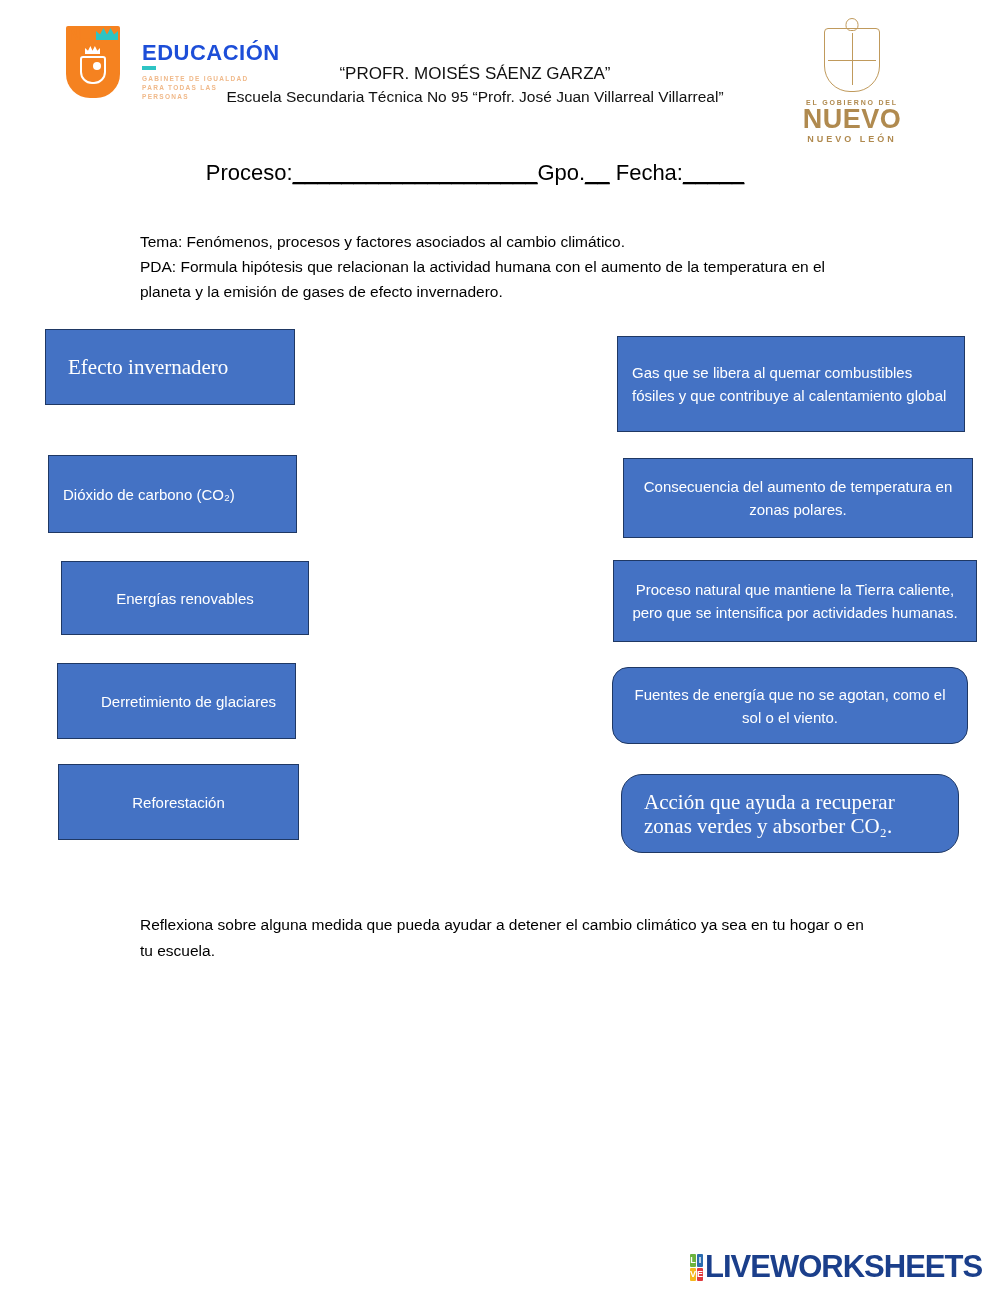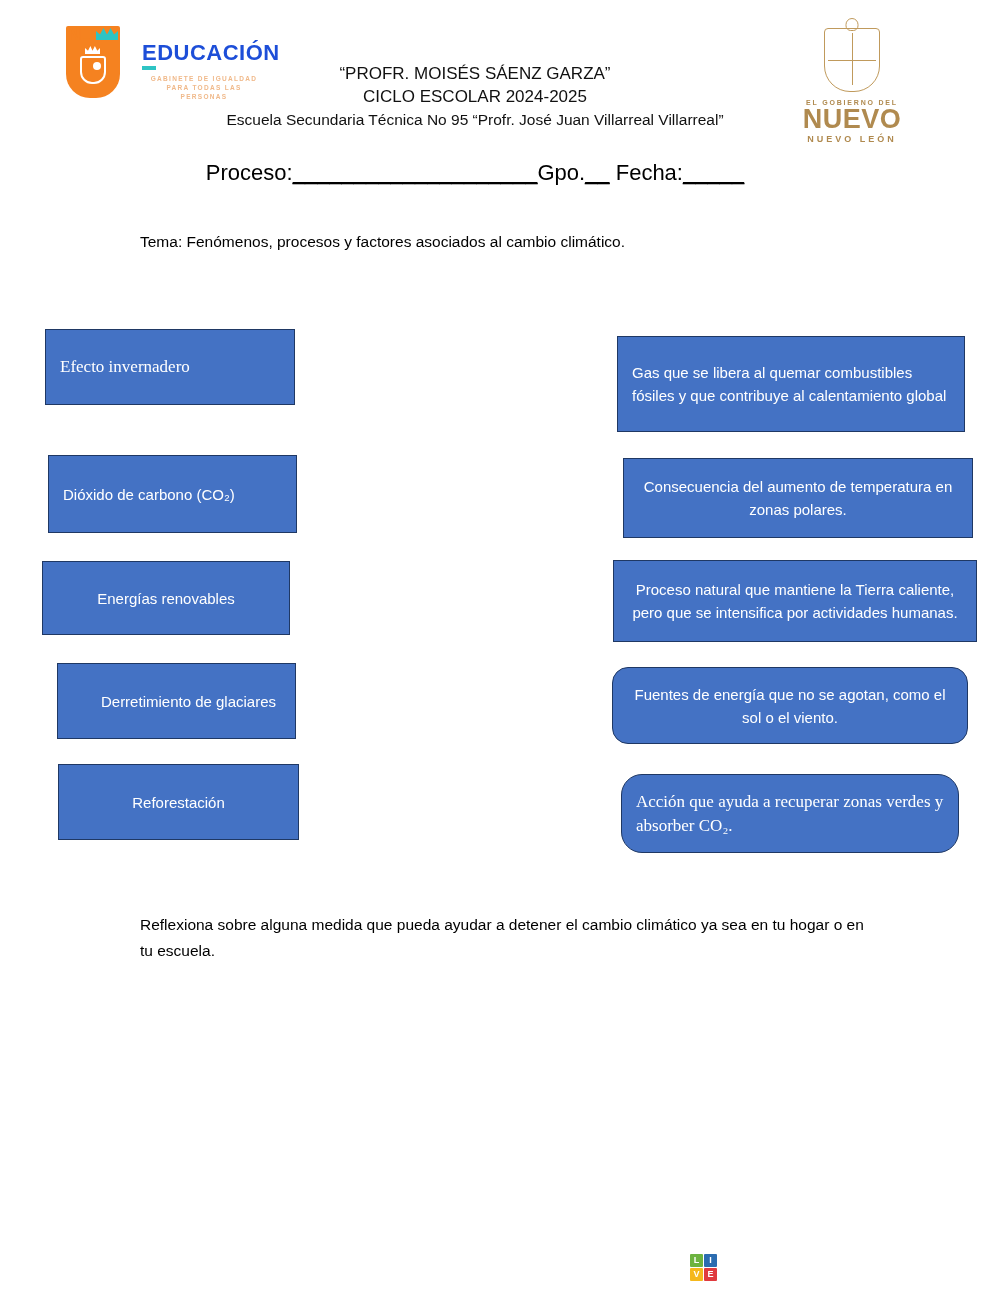--- a/index.html
+++ b/index.html
@@ -21,21 +21,21 @@
     position: absolute;
     left: 0; top: 0;
     width: 1000px;
     height: 200px;
   }
 
   
   .nl-logo {
     position: absolute;
     left: 66px; top: 26px;
-    width: 200px; height: 80px; text-align: center;
+    width: 200px; height: 80px;
   }
   .nl-shield {
     position: absolute;
     left: 0; top: 0;
     width: 54px; height: 72px;
     background: #F58220;
     border-radius: 2px 2px 24px 24px;
   }
   .nl-shield-text {
     position: absolute;
@@ -208,26 +208,26 @@
     color: #ffffff;
     box-sizing: border-box;
     display: flex;
     align-items: center;
     font-size: 15px;
     line-height: 23px;
   }
   .box.center { justify-content: center; text-align: center; }
   .box.left   { justify-content: flex-start; text-align: left; }
   .box .inner { padding: 0 14px; width: 100%; }
-  .box.serif { font-family: "Liberation Serif", serif; font-size: 17px; line-height: 24px; }
+  .box.serif { font-family: "Liberation Serif", serif; font-size: 21px; line-height: 24px; padding-left: 8px; }
 
   
   #box-l0 { left: 45px;  top: 329px; width: 250px; height: 76px; }
   #box-l1 { left: 48px;  top: 455px; width: 249px; height: 78px; }
-  #box-l2 { left: 42px;  top: 561px; width: 248px; height: 74px; }
+  #box-l2 { left: 61px;  top: 561px; width: 248px; height: 74px; }
   #box-l3 { left: 57px;  top: 663px; width: 239px; height: 76px; padding-left: 24px; }
   #box-l4 { left: 58px;  top: 764px; width: 241px; height: 76px; align-items: center; }
 
   
   #box-r0 { left: 617px; top: 336px; width: 348px; height: 96px; }
   #box-r1 { left: 623px; top: 458px; width: 350px; height: 80px; }
   #box-r2 { left: 613px; top: 560px; width: 364px; height: 82px; }
   #box-r3 { left: 612px; top: 667px; width: 356px; height: 77px; border-radius: 16px; }
   #box-r4 { left: 621px; top: 774px; width: 338px; height: 79px; border-radius: 21px; }
 
@@ -295,21 +295,20 @@
     <div class="nl-shield-text">NL</div>
     <div class="nl-crown-teal"></div>
     <div class="edu-word">EDUCACIÓN</div>
     <div class="edu-bar"></div>
     <div class="edu-sub">GABINETE DE IGUALDAD
 PARA TODAS LAS PERSONAS</div>
   </div>
 
   <div class="school-block">
     <div class="school-line">“PROFR. MOISÉS SÁENZ GARZA”</div>
-    <div class="school-line">CICLO ESCOLAR 2024-2025</div>
     <div class="school-line l4">Escuela Secundaria Técnica No 95 “Profr. José Juan Villarreal Villarreal”</div>
   </div>
 
   <div class="name-line">
     <span>Proceso:</span><span class="blank">____________________</span><span>Gpo.</span><span class="blank">__</span>
     <span>Fecha:</span><span class="blank">_____</span>
   </div>
 
   <div class="nuevo-logo">
     <div class="nuevo-shield">
@@ -320,20 +319,23 @@
     <div class="nuevo-tag">EL GOBIERNO DEL</div>
     <div class="nuevo-main">NUEVO</div>
     <div class="nuevo-sub">NUEVO LEÓN</div>
   </div>
 </div>
 
 <div class="intro">
   <div>
     <b>Tema:</b><span> Fenómenos, procesos y factores asociados al cambio climático.</span>
   </div>
+  <div>
+    <b>PDA:</b><span> Formula hipótesis que relacionan la actividad humana con el aumento de la temperatura en el planeta y la emisión de gases de efecto invernadero.</span>
+  </div>
 </div>
 
 <div class="box left serif" id="box-l0">
     <span class="inner">Efecto invernadero</span>
   </div>
 <div class="box left" id="box-l1">
     <span class="inner">Dióxido de carbono (CO₂)</span>
   </div>
 <div class="box center" id="box-l2">
     <span class="inner">Energías renovables</span>
@@ -363,13 +365,14 @@
 
 <div class="reflection">Reflexiona sobre alguna medida que pueda ayudar a detener el cambio climático ya sea en tu hogar o en tu escuela.</div>
 
 <div class="lw-footer">
   <div class="lw-grid">
     <div class="lw-cell lw-c0">L</div>
     <div class="lw-cell lw-c1">I</div>
     <div class="lw-cell lw-c2">V</div>
     <div class="lw-cell lw-c3">E</div>
   </div>
+  <div class="lw-word">LIVEWORKSHEETS</div>
 </div>
 
 </body></html>

